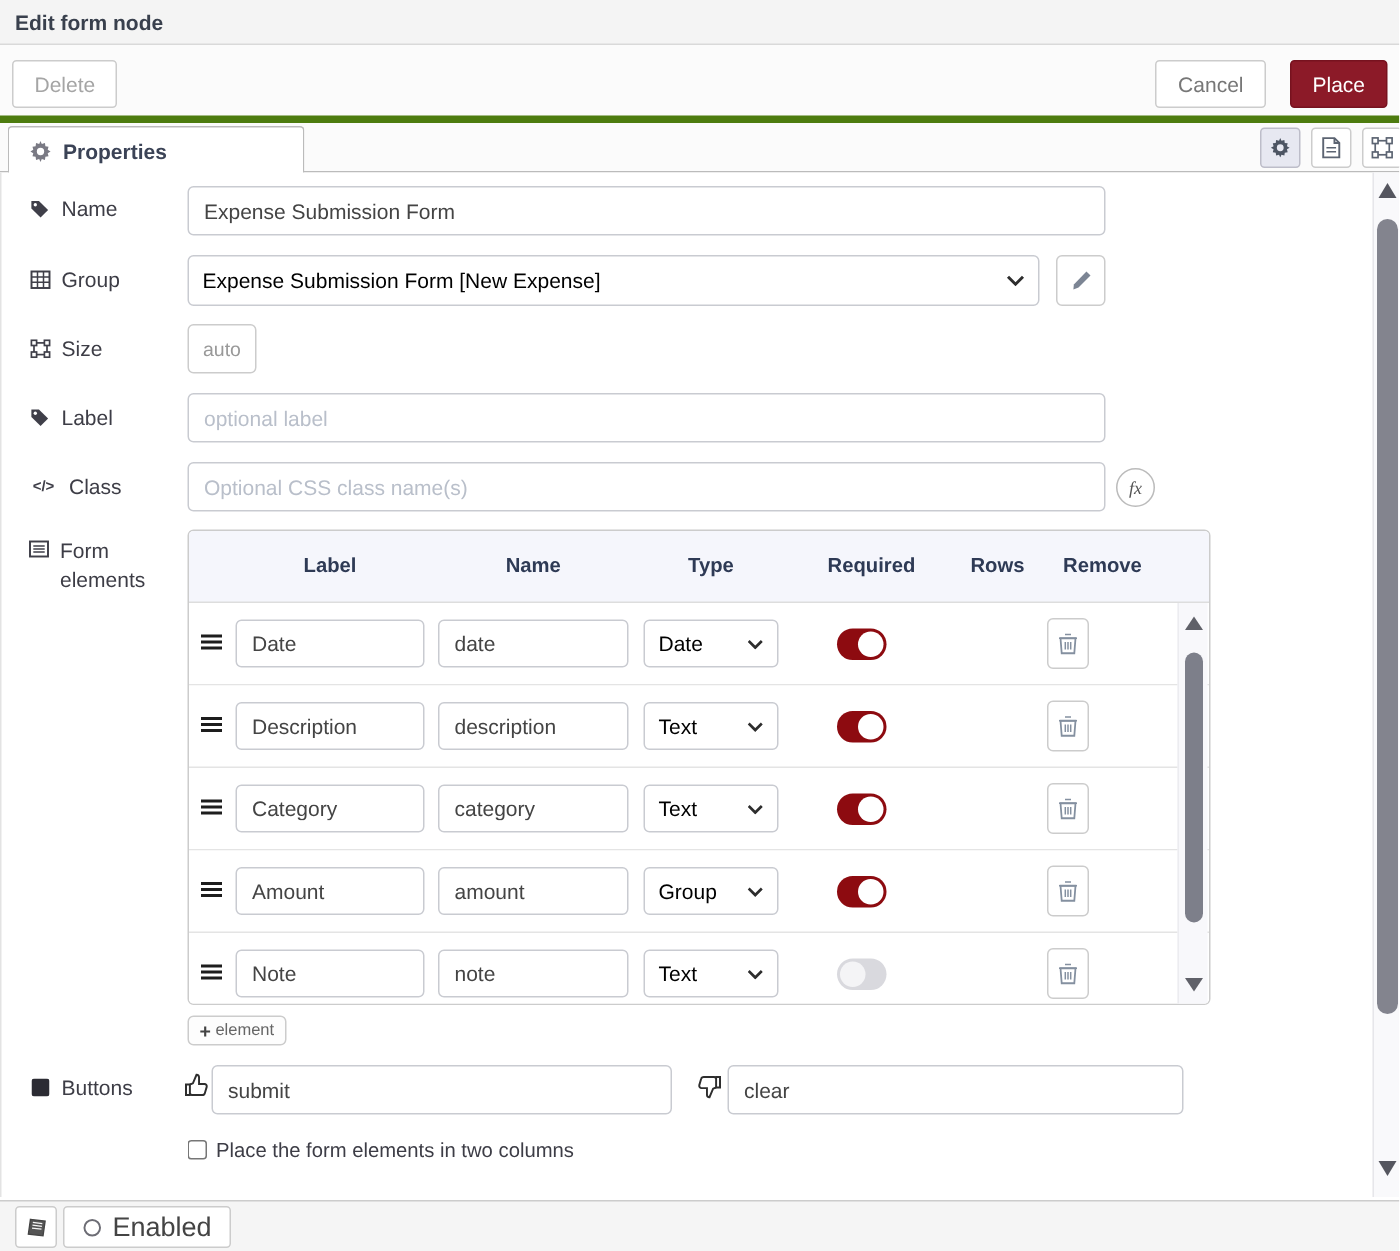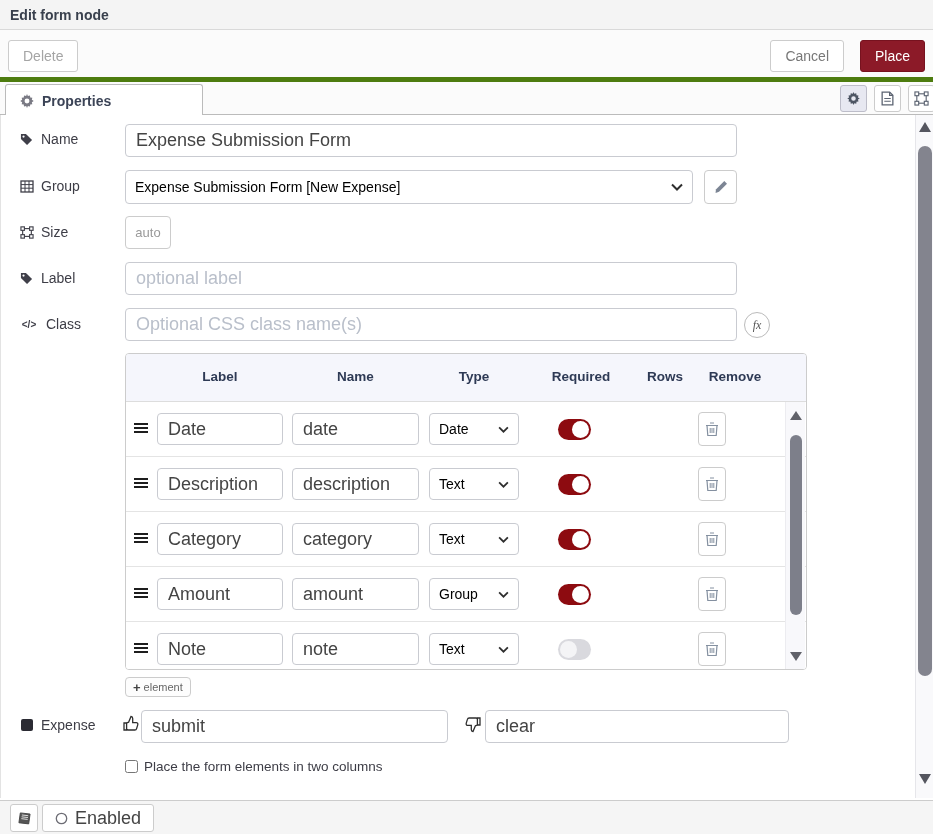--- a/index.html
+++ b/index.html
@@ -33,21 +33,21 @@
   .tab-mini.selected { background:#e7e8f1; border-color:#bdbdc9; }
 
   
   .content { position:relative; height:683px; background:#fff; border-left:1px solid #e3e3e3; }
   .frow { position:absolute; left:0; }
   .flabel { position:absolute; left:18px; display:flex; align-items:center; gap:7px;
     font-size:14px; color:#3d3d46; }
   .ficon { display:inline-flex; align-items:center; justify-content:center; width:15px; color:#4a4a55; }
 
   input.text { height:33px; border:1px solid #c9cbd1; border-radius:4px; padding:0 10px;
-    font-size:18px; font-family:"Liberation Sans",sans-serif; color:#444; background:#fff; outline:none; }
+    font-size:14px; font-family:"Liberation Sans",sans-serif; color:#444; background:#fff; outline:none; }
   input.text::placeholder { color:#b9bfca; }
 
   .fake-select { display:flex; align-items:center; justify-content:space-between;
     border:1px solid #c9cbd1; border-radius:4px; background:#fff; padding:0 9px;
     font-size:14px; color:#000000; cursor:pointer; }
 
   .sq-btn { display:flex; align-items:center; justify-content:center; background:#fff;
     border:1px solid #ccc; border-radius:4px; color:#7c8594; cursor:pointer; }
 
   .fx-btn { position:absolute; width:26px; height:26px; border:1px solid #bbb; border-radius:50%;
@@ -231,20 +231,29 @@
 
     <div class="flabel" style="top:201px">
       <span class="ficon" style="width:20px; font-size:10px; font-weight:bold; color:#3f3f49">&lt;/&gt;</span>
       <span>Class</span>
     </div>
     <input class="text frow" style="top: 193px; left: 124px; width: 612px;" placeholder="Optional CSS class name(s)">
     <button class="fx-btn" style="left:743px; top:197px">
       <span>fx</span>
     </button>
 
+    <div class="flabel" style="top:243px; width:86px; align-items:flex-start">
+      <span class="ficon" style="margin-top:2px">
+        <svg width="14" height="12" viewBox="0 0 14 12" fill="none" stroke="#3f3f49" stroke-width="1.3">
+            <rect x="1" y="1" width="12" height="10"></rect>
+            <path d="M3.2 4h7.6M3.2 6h7.6M3.2 8h7.6" stroke-width="1"></path>
+          </svg>
+      </span>
+      <span style="line-height:1.35">Form elements</span>
+    </div>
 
     <div class="el-table">
       <div class="el-header">
         <span style="left:31px;  width:126px">Label</span>
         <span style="left:166px; width:127px">Name</span>
         <span style="left:303px; width:90px">Type</span>
         <span style="left:410px; width:90px">Required</span>
         <span style="left:509px; width:60px">Rows</span>
         <span style="left:574px; width:70px">Remove</span>
       </div>
@@ -405,21 +414,21 @@
       <b>+</b>
       <span>element</span>
     </button>
 
     <div class="flabel" style="top:602px">
       <span class="ficon">
         <svg width="12" height="12" viewBox="0 0 12 12">
             <rect x="0" y="0" width="12" height="12" rx="2" fill="#2b2b33"></rect>
           </svg>
       </span>
-      <span>Expense</span>
+      <span>Buttons</span>
     </div>
     <span class="thumb-icon" style="left:122px; top:600px">
       <svg width="16" height="17" viewBox="0 0 16 17" fill="none" stroke="#2e2e2e" stroke-width="1.3">
           <path d="M1 8h2.6v7H1z"></path>
           <path d="M3.6 14.2l1.2.8h7c.9 0 1.6-.6 1.8-1.4l1.2-4c.3-1-.5-2-1.5-2h-3.6V3.4C9.7 2.3 8.9 1.5 8 1.5L5.6 7.2l-2 .8"></path>
         </svg>
     </span>
     <input class="text frow" style="top: 595px; left: 140px; width: 307px;" value="submit">
     <span class="thumb-icon" style="left:464px; top:601px">
       <svg width="16" height="17" viewBox="0 0 16 17" fill="none" stroke="#2e2e2e" stroke-width="1.3" transform="rotate(180)">

